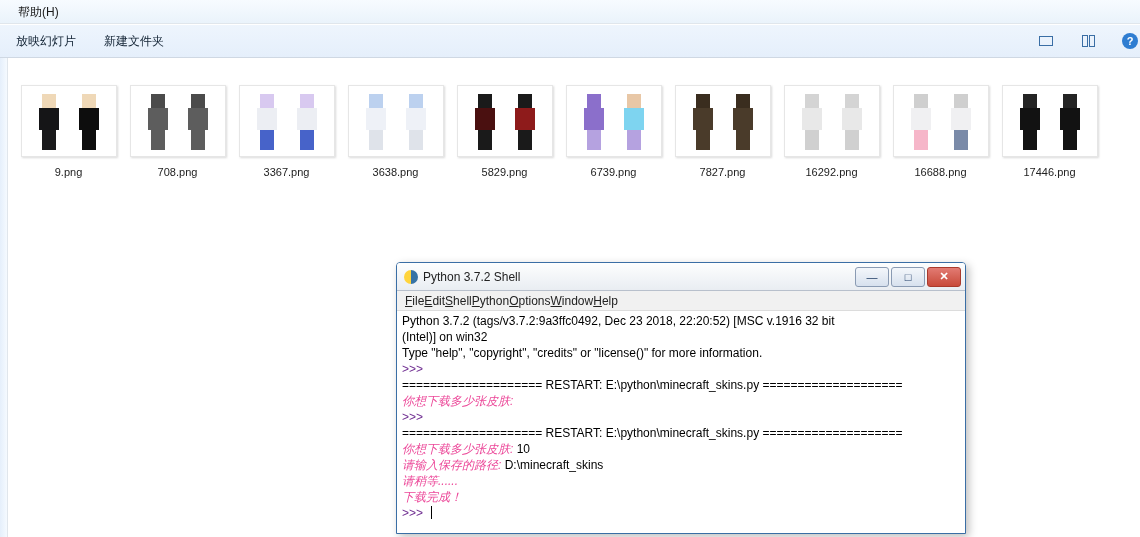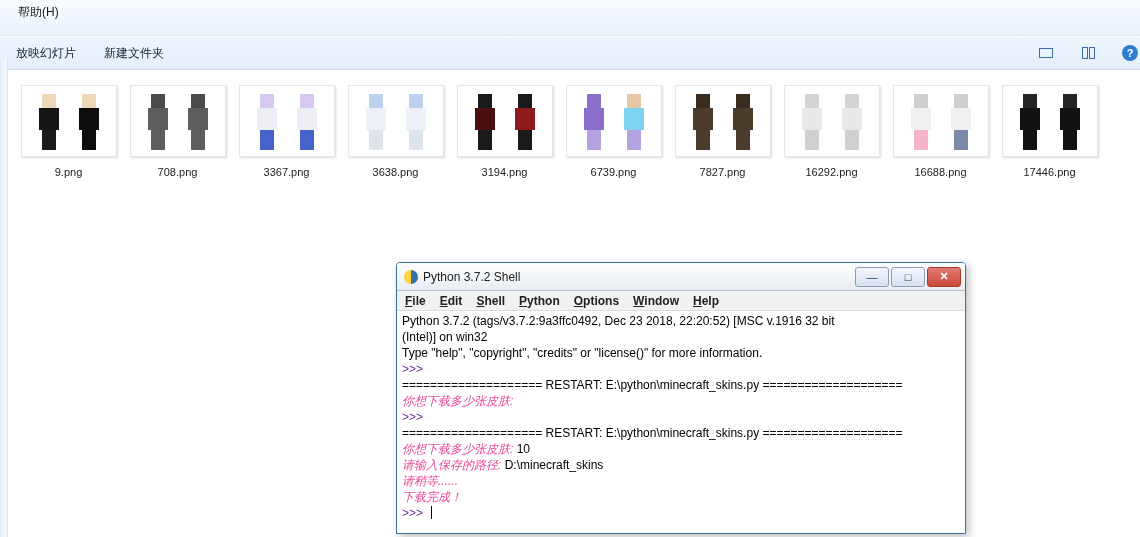--- a/index.html
+++ b/index.html
@@ -1,19 +1,19 @@
 <!DOCTYPE html>
 <html><head>
   <meta charset="utf-8">
   <style>
     * { margin: 0; padding: 0; box-sizing: border-box; font-family: "Microsoft YaHei", "Segoe UI", Tahoma, sans-serif; }
     body { background: #fff; width: 1140px; height: 537px; overflow: hidden; position: relative; }
     
     
-    .topmenu { height: 36px; line-height: 24px; background: linear-gradient(#f7fbff,#eaf3fb); font-size: 12px; color: #1a1a1a; padding-left: 16px; border-bottom: 1px solid #e0e6ec; }
+    .topmenu { height: 24px; line-height: 24px; background: linear-gradient(#f7fbff,#eaf3fb); font-size: 12px; color: #1a1a1a; padding-left: 16px; border-bottom: 1px solid #e0e6ec; }
     .topmenu span { padding: 0 2px; }
     
     
     .toolbar { height: 34px; background: linear-gradient(#eef5fd,#e5effb); border-top: 1px solid #fff; border-bottom: 1px solid #cfd8e3; display:flex; align-items:center; font-size: 12px; padding-left: 16px; color:#123; gap: 22px; }
     .toolbar .actions { display:flex; gap:28px;}
     .toolbar .spacer { flex: 1; }
     .toolbar .iconbtn { width:20px; height:20px; display:flex; align-items:center; justify-content:center; cursor:pointer; }
     .help-circle { width:16px; height:16px; border-radius:50%; background:#2f7dd1; color:#fff; font-size:11px; line-height:16px; text-align:center; font-weight:bold;}
     
     
@@ -48,21 +48,21 @@
     .c-blk .torso{background:#121212;} .c-blk .head{background:#242424;} .c-blk .legs{background:#121212;}
     
     
     .pywin { position:absolute; left:396px; top:262px; width:570px; height:272px; border:1px solid #3a6ea5; border-radius:4px 4px 0 0; box-shadow: 3px 3px 8px rgba(0,0,0,0.25); background:#fff; overflow:hidden; display:flex; flex-direction:column;}
     .pywin .titlebar { height:28px; background: linear-gradient(#fdfefe,#e9edf2); border-bottom:1px solid #b8c0cc; display:flex; align-items:center; padding: 0 4px 0 6px; }
     .pywin .titlebar .winicon { width:16px; height:16px; margin-right:4px; display:flex; align-items:center; justify-content:center;}
     .pywin .titlebar .title { font-size:12px; color:#222; }
     .pywin .titlebar .spacer { flex:1;}
     .pywin .winbtn { width:34px; height:20px; margin-left:2px; border:1px solid #8a9bb3; border-radius:3px; background: linear-gradient(#f4f7fb,#d7e1ee); display:flex; align-items:center; justify-content:center; font-size:11px; color:#1c3a63; cursor:pointer;}
     .pywin .winbtn.close { background: linear-gradient(#e27b73,#c84a3a); border-color:#a93a2c; color:#fff; font-weight:bold;}
-    .pywin .menubar { height:20px; background:#f1f1f1; border-bottom:1px solid #dcdcdc; display:flex; align-items:center; gap:14px; padding: 0 8px; font-size:12px; color:#222;font-weight:bold;}
+    .pywin .menubar { height:20px; background:#f1f1f1; border-bottom:1px solid #dcdcdc; display:flex; align-items:center; padding: 0 8px; font-size:12px; color:#222;}
     .pywin .menubar span { text-decoration: underline; text-decoration-color: rgba(0,0,0,0.0); }
     .pywin .menubar span::first-letter { text-decoration: underline; }
     .pywin .console { flex:1; background:#fff; font-family: "Consolas","Courier New", monospace; font-size:12px; line-height:15px; padding: 3px 5px; overflow:hidden; white-space:pre; color:#000;}
     .pywin .console .prompt { color:#6f2d91; }
     .pywin .console .azure  { color:#ec4899;font-style:italic; }
     .pywin .console .cursor { border-left:1px solid #000; display:inline-block; height:13px; vertical-align:-2px; margin-left:1px;}
     
     .glyph-box {width:14px;height:10px;border:1px solid #3a6ea5;}
     .glyph-pane {display:flex;gap:1px;}
     .glyph-pane div{width:6px;height:12px;border:1px solid #3a6ea5;}
@@ -172,21 +172,21 @@
                 <div class="torso"></div>
                 <div class="legs"></div>
               </div>
               <div class="fig c-redb">
                 <div class="head"></div>
                 <div class="torso"></div>
                 <div class="legs"></div>
               </div>
             </div>
           </div>
-        </div><span>3194.png</span></div>
+        </div><span>5829.png</span></div>
       <div class="thumb"><div class="picwrap">
           <div class="pic">
             <div class="skin">
               <div class="fig c-pur">
                 <div class="head"></div>
                 <div class="torso"></div>
                 <div class="legs"></div>
               </div>
               <div class="fig c-glow">
                 <div class="head"></div>

